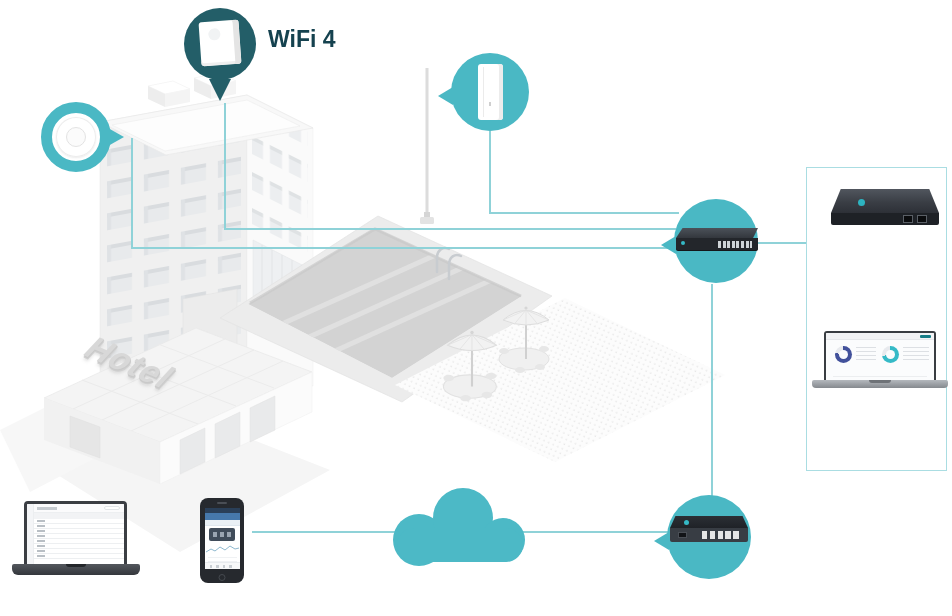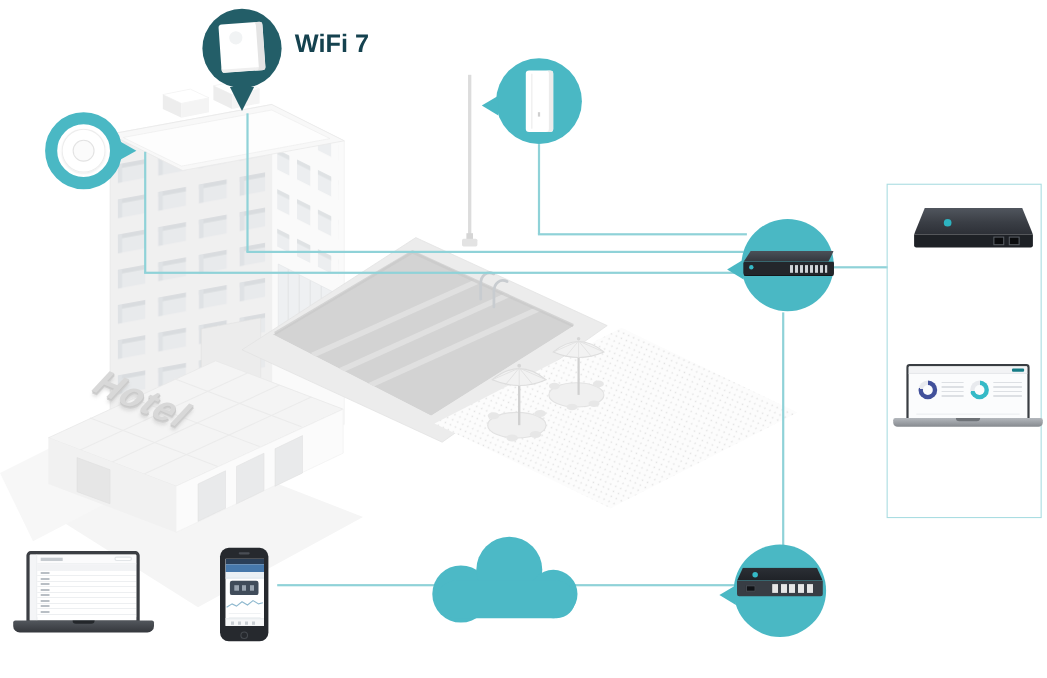--- a/index.html
+++ b/index.html
@@ -256,21 +256,21 @@
   <div class="line z2" style="left:131px;top:247px;width:548px;height:1.5px;"></div>
   <div class="line z2" style="left:489px;top:131px;width:1.5px;height:82px;"></div>
   <div class="line z2" style="left:489px;top:212px;width:190px;height:1.5px;"></div>
   <div class="line z2" style="left:757px;top:242px;width:50px;height:1.5px;"></div>
   <div class="line z2" style="left:711px;top:284px;width:1.5px;height:213px;"></div>
   <div class="line z2" style="left:252px;top:531px;width:416px;height:1.5px;"></div>
 
   <div class="callout dark z3" style="left:184px;top:8px;width:72px;height:72px;">
     <div class="wall-ap"></div>
   </div>
-  <div class="wifi6-label z4">WiFi 7</div>
+  <div class="wifi6-label z4">WiFi 4</div>
 
   <div class="ring z3" style="left:41px;top:102px;">
     <div class="ceil-ap"></div>
   </div>
 
   <div class="callout ptr-left z3" style="left:451px;top:53px;width:78px;height:78px;">
     <div class="out-ap"></div>
   </div>
 
   <div class="callout ptr-left z3" style="left:674px;top:199px;width:84px;height:84px;"></div>

